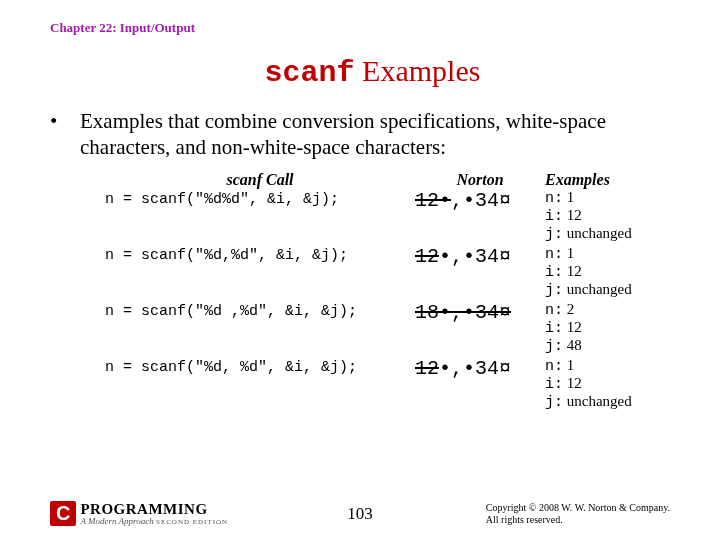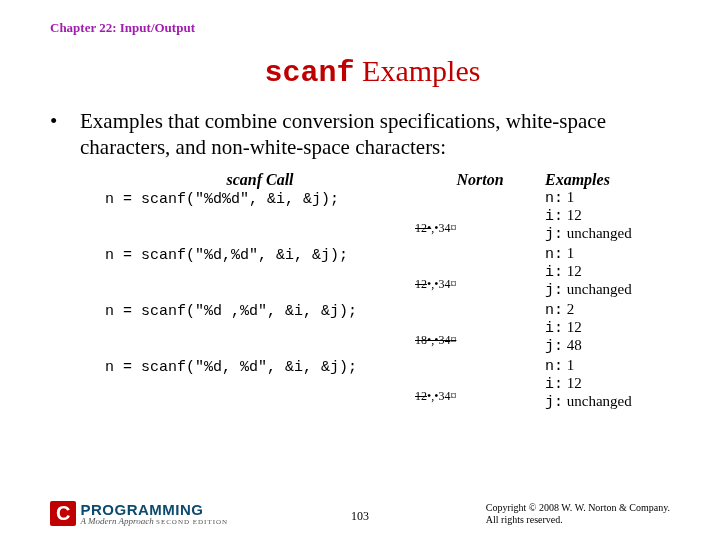--- a/index.html
+++ b/index.html
@@ -56,24 +56,23 @@
     text-align: left;
   }
   .hdr.center { text-align: center; }
   .mono {
     font-family: "Courier New", monospace;
     font-size: 15px;
     white-space: pre;
   }
   .callcell { padding-top: 2px; }
   .inputfont {
-    font-family: Liberation Serif, serif;
-    font-size: 12px;
+    font-family: Liberation Mono, monospace;
+    font-size: 20px;
     white-space: pre;
-    margin-top: 32px;
   }
   .strike { text-decoration: line-through; }
   .vars {
     font-family: "Courier New", monospace;
     font-size: 15px;
     line-height: 1.15;
     white-space: pre;
   }
   .vars .tnr { font-family: "Times New Roman", serif; }
   .footer {
@@ -98,33 +97,33 @@
     font-weight: bold;
     font-family: Arial, sans-serif;
     font-size: 20px;
     padding: 1px 6px;
     border-radius: 2px;
   }
   .logo-text {
     line-height: 1;
   }
   .logo-prog {
-    font-family: Liberation Sans, sans-serif;
-    font-weight: bold;
-    color: #0c4a6e;
+    font-family: Liberation Serif, serif;
+    font-weight: bold;
+    color: #000000;
     font-size: 15px;
     letter-spacing: 0.5px;
   }
   .logo-sub {
     font-style: italic;
     font-size: 9px;
     color: #555;
   }
   .pagenum {
-    font-size: 12px;
+    font-size: 17px;
     position: absolute;
     left: 50%;
     transform: translateX(-50%);
     bottom: 2px;
     text-align: right;
   }
   .copyright {
     text-align: left;
     font-size: 10px;
     line-height: 1.2;

